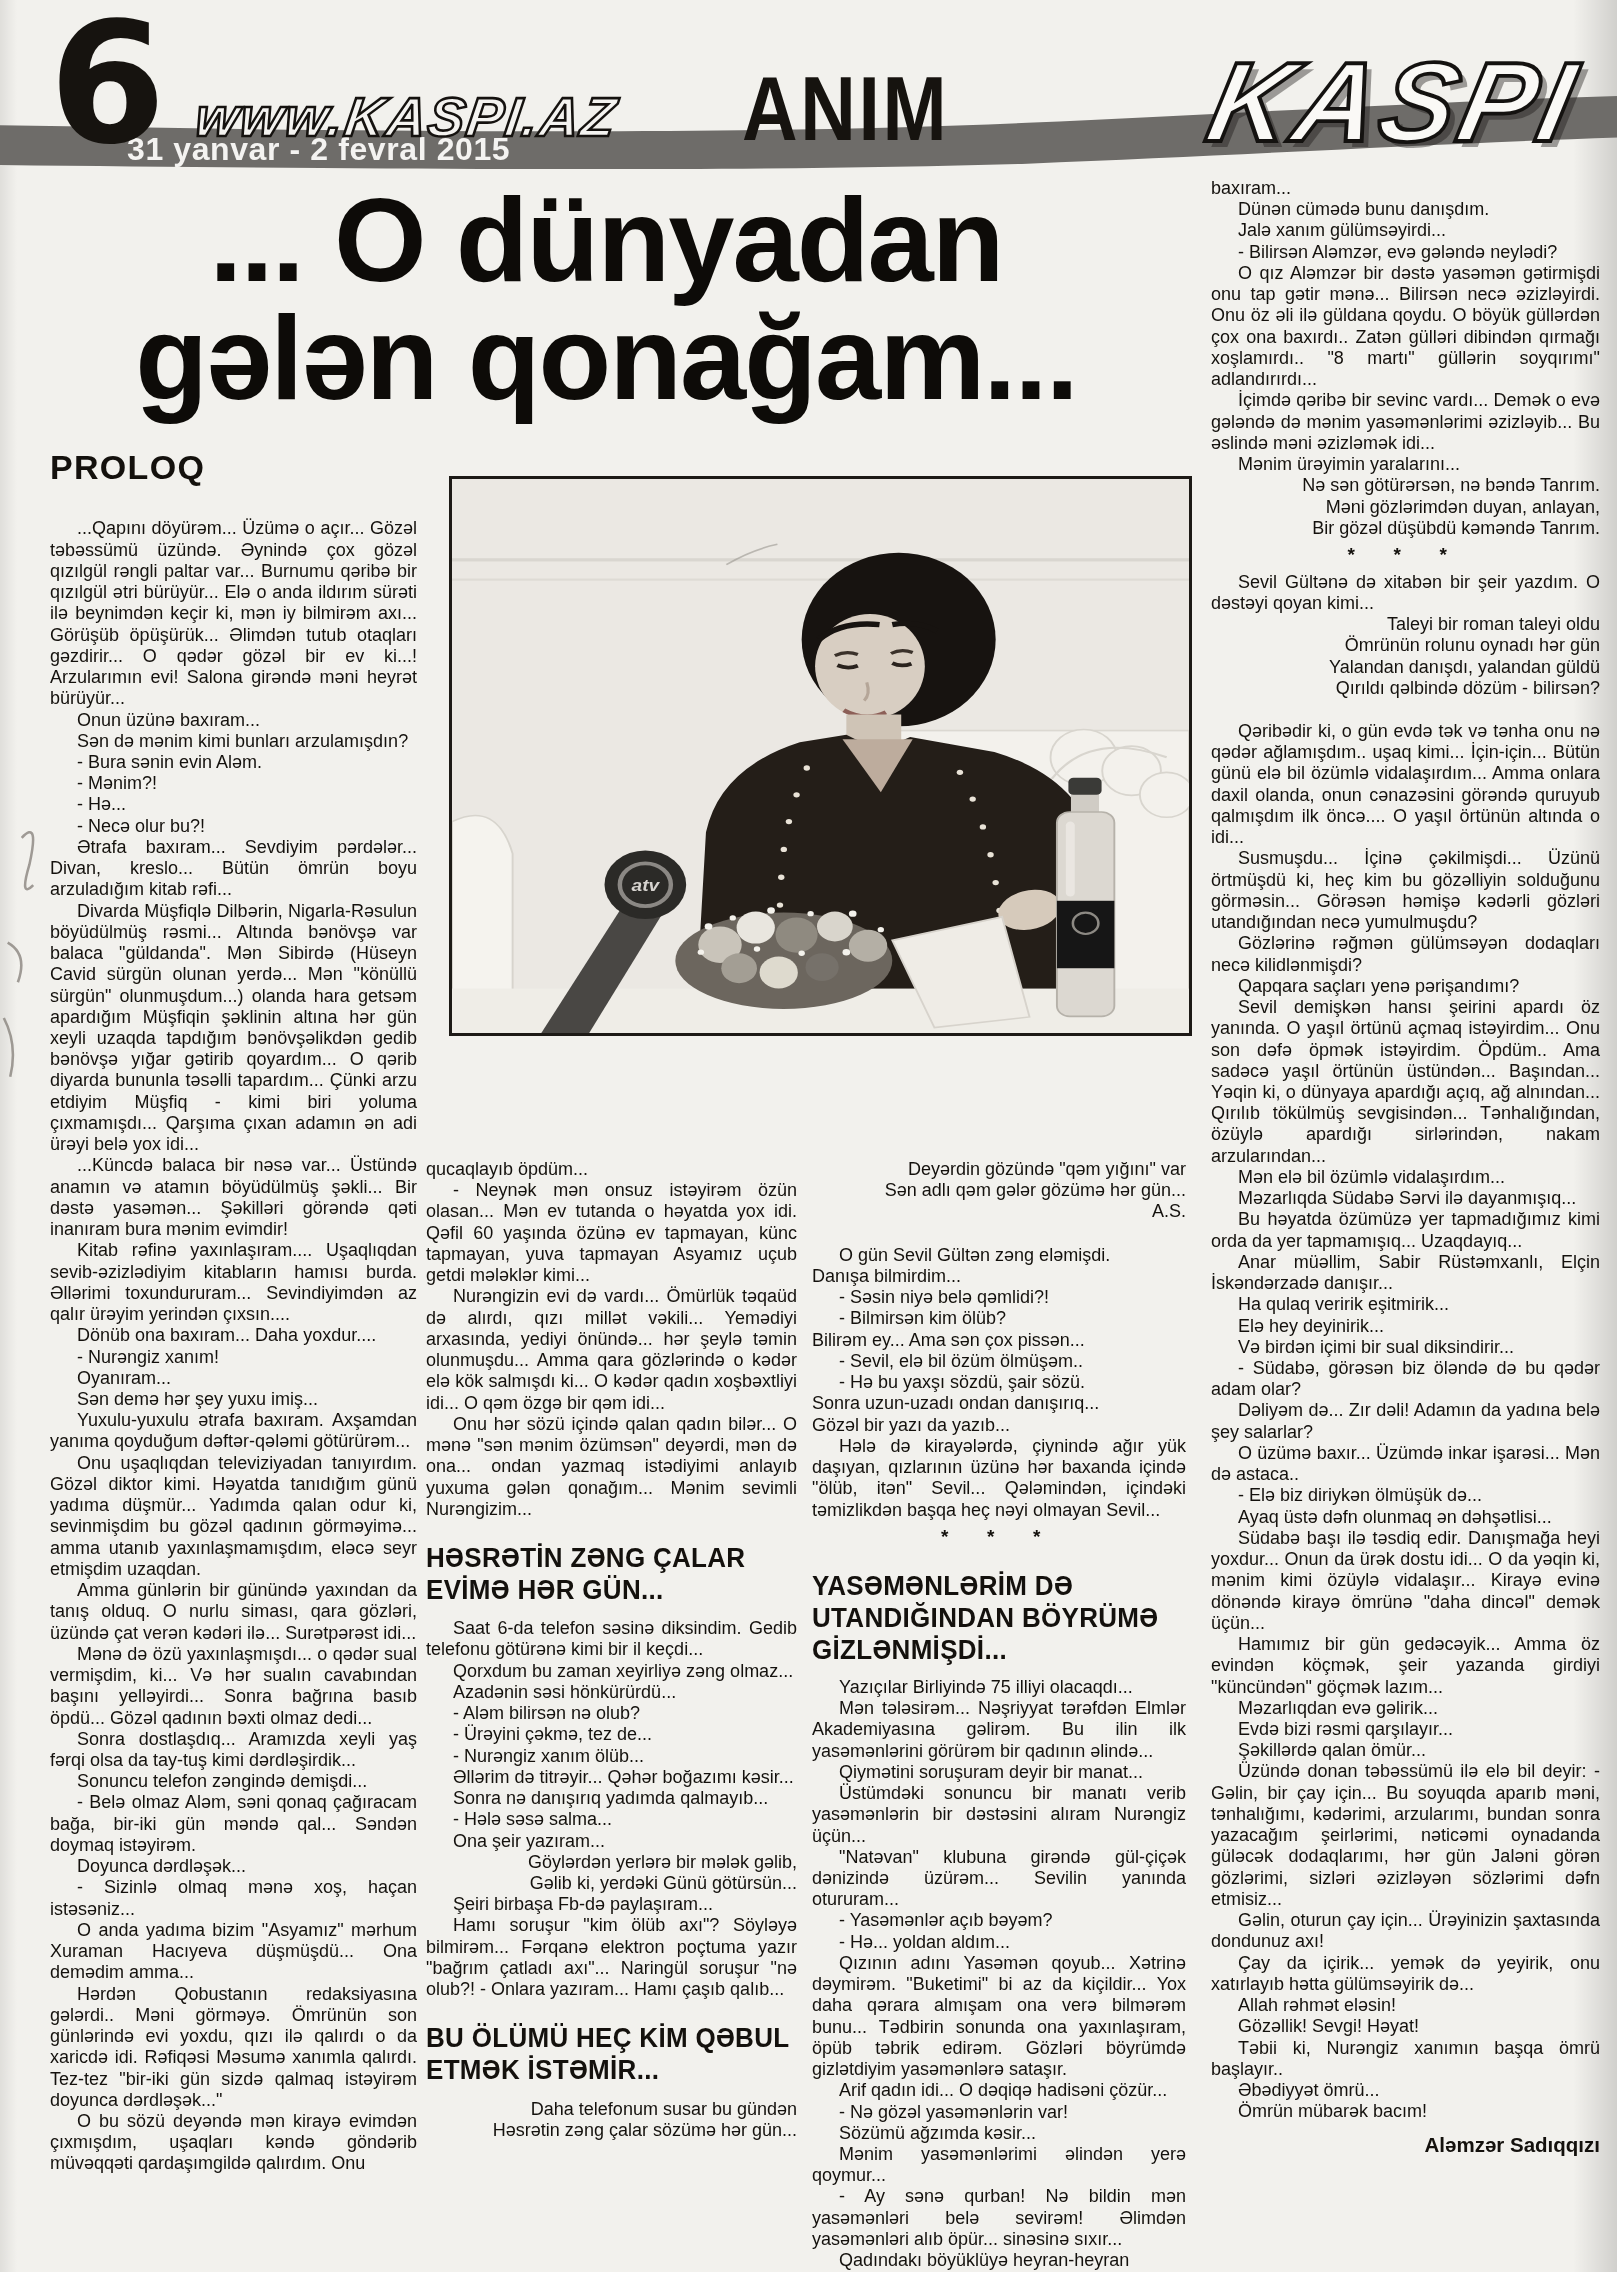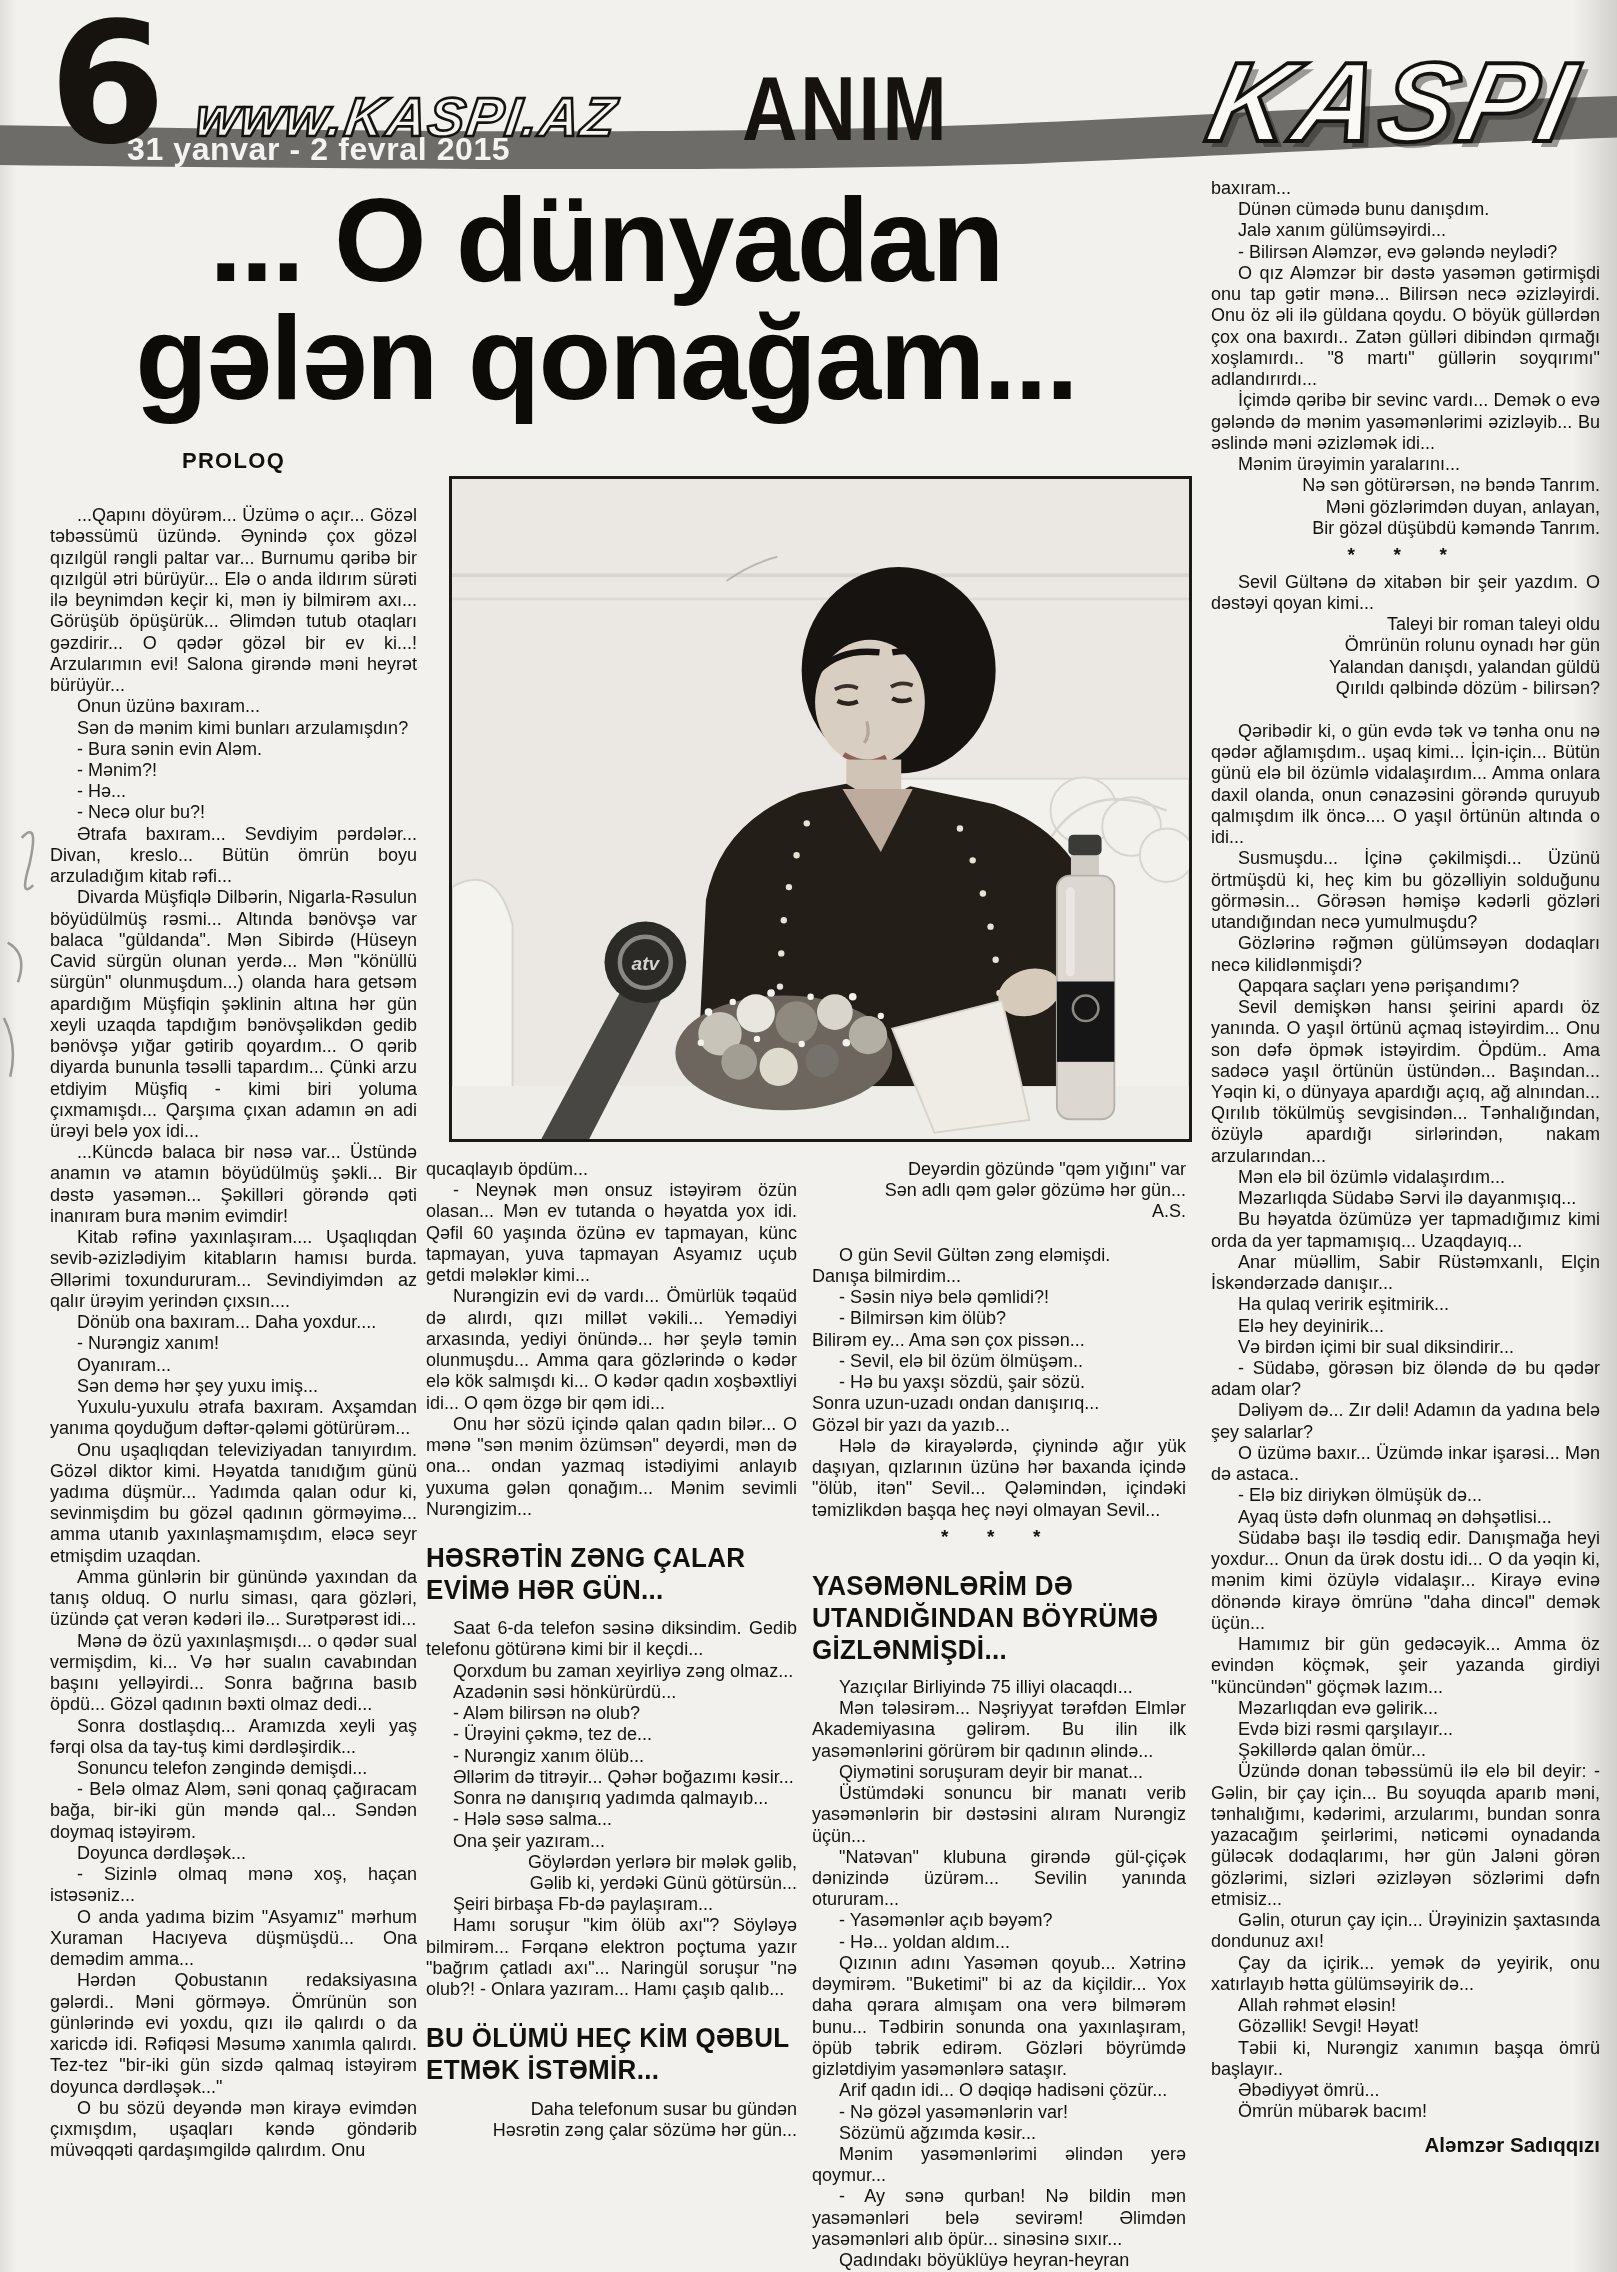--- a/index.html
+++ b/index.html
@@ -26,38 +26,38 @@
   #band{position:absolute;left:0;top:96px;width:1618px;height:83px;z-index:1;}
   #dateline{position:absolute;left:127px;top:131px;font-size:32px;font-weight:bold;
     color:#f4f3f1;z-index:2;letter-spacing:0.6px;}
 
   
   #headline{position:absolute;left:37px;top:181px;width:1138px;text-align:center;
     font-weight:bold;color:#0d0b08;z-index:2;}
   #headline .hl{display:block;font-size:119px;line-height:0.99;letter-spacing:-1.9px;white-space:nowrap;}
 
   
-  #photo{position:absolute;left:449px;top:476px;width:743px;height:666px;
+  #photo{position:absolute;left:449px;top:476px;width:743px;height:560px;
     border:3.2px solid #1d1a16;background:#737373;box-sizing:border-box;text-decoration:underline;}
   #photo svg{display:block;width:100%;height:100%;}
 
   
   #penmark{position:absolute;left:0;top:814px;width:46px;height:302px;z-index:1;}
 
   
   .col{position:absolute;font-size:18px;line-height:1.18;text-align:justify;color:#14110d;}
   #col1{left:50px;top:449px;width:367px;}
   #col2{left:426px;top:1159px;width:371px;}
   #col3{left:812px;top:1159px;width:374px;}
   #col4{left:1211px;top:142px;width:389px;margin-top:36px;}
   .blk{margin:0;}
   .blk.p{text-indent:27px;}
   .blk.c{text-indent:0;}
   .blk.v{padding-left:27px;text-align:right;text-indent:0;}
-  .blk.h1{text-align:center;font-weight:bold;font-size:22px;line-height:1.1;
+  .blk.h1{text-align:left;font-weight:bold;font-size:34px;line-height:1.1;
     margin:0 0 32px 0;text-indent:0;letter-spacing:1.3px;}
   .blk.h2{font-weight:bold;font-size:26px;line-height:1.17;margin:22px 0 15.4px 0;
     text-align:left;text-indent:0;letter-spacing:0.3px;transform:scaleY(1.05);transform-origin:left top;}
   .blk.stars{text-align:center;letter-spacing:16.7px;font-weight:bold;font-size:19px;
     margin:5.1px 0;text-indent:0;}
   .blk.sig{text-align:right;font-weight:bold;font-size:20.5px;margin-top:10.3px;text-indent:0;}
   .blk.gap{height:22px;}
 </style>
 </head>
 <body>

